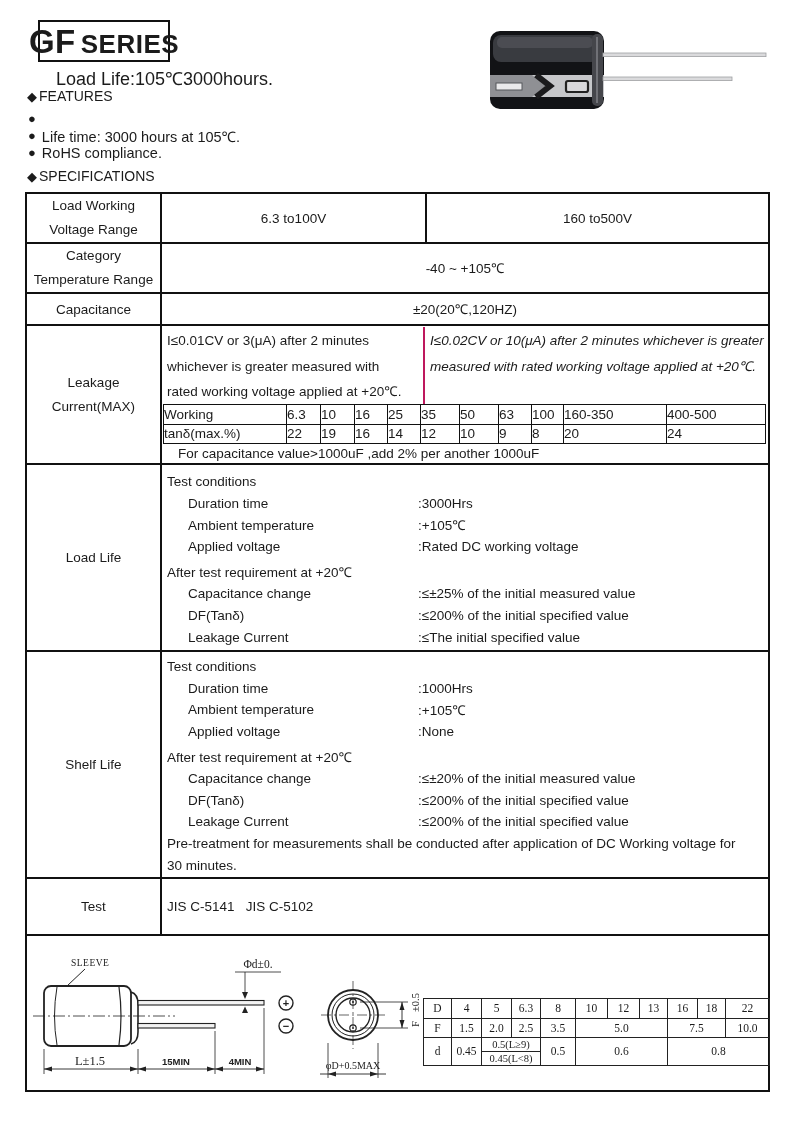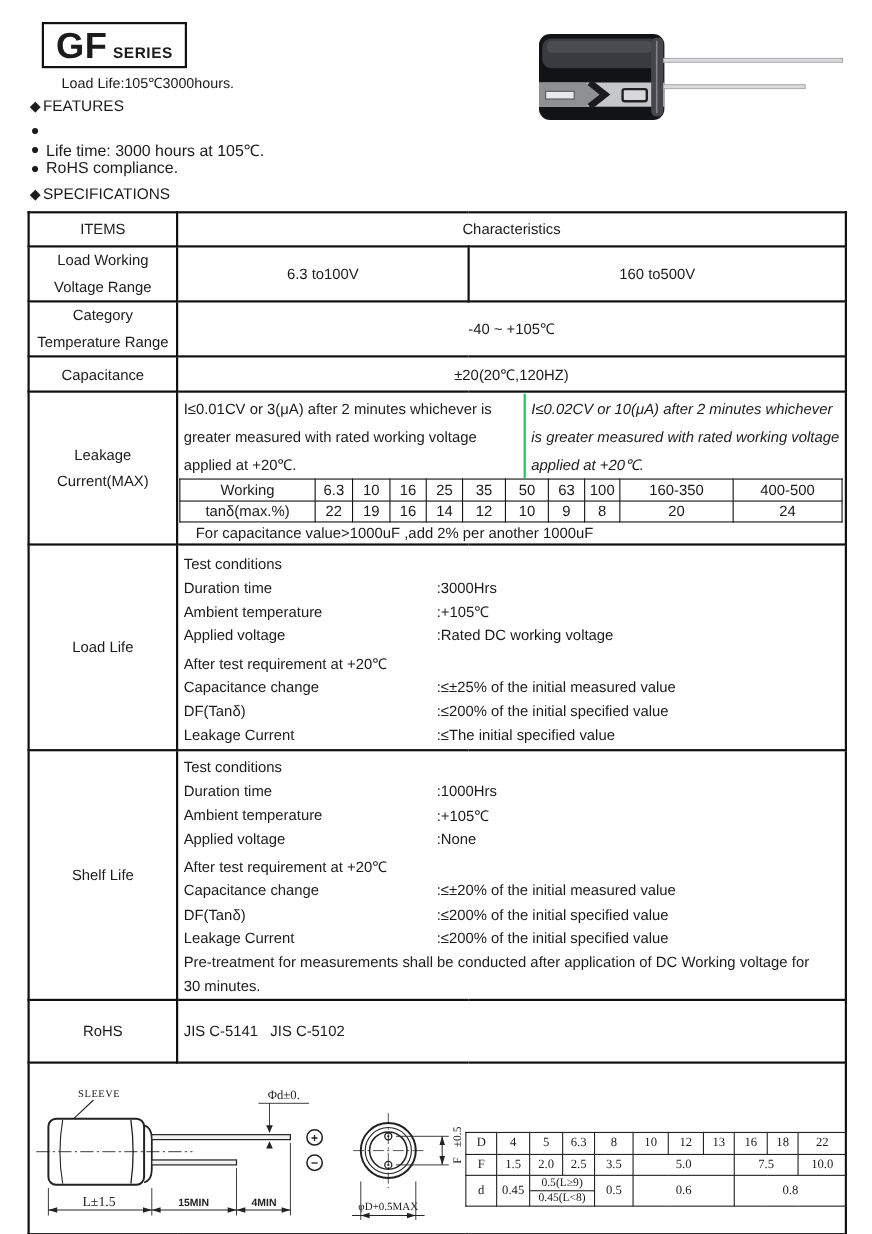--- a/index.html
+++ b/index.html
@@ -4,22 +4,22 @@
 <style>
   html,body{margin:0;padding:0;background:#888;}
   .page{position:relative;width:793px;height:1122px;background:#ffffff;margin:0 auto;
         font-family:"Liberation Sans",sans-serif;color:#1b1b1b;overflow:hidden;}
 
   
   .series-box{position:absolute;left:38px;top:20px;width:132px;height:42px;
               border:2.5px solid #111;display:flex;align-items:baseline;justify-content:center;gap:5px;
               padding-top:2px;box-sizing:border-box;}
   .series-box .gf{font-size:33px;font-weight:800;letter-spacing:.5px;line-height:36px;}
-  .series-box .suffix{font-size:14px;font-weight:700;letter-spacing:.5px;}
-  .subtitle{position:absolute;left:56px;top:66px;font-size:13px;}
+  .series-box .suffix{font-size:26px;font-weight:700;letter-spacing:.5px;}
+  .subtitle{position:absolute;left:56px;top:66px;font-size:18px;}
   .sec-head{position:absolute;left:27px;font-size:14px;font-weight:500;display:flex;align-items:center;gap:2px;}
   .sec-head .diamond{font-size:13px;}
   .feat-head{top:88px;}
   .spec-head{top:168px;}
   .features{position:absolute;left:28px;top:110px;margin:0;padding:0;list-style:none;}
   .features li{display:flex;align-items:center;gap:6px;font-size:14.5px;height:17px;}
   .features .dot{font-size:13px;}
 
   
   .cap-photo{position:absolute;left:488px;top:28px;}
@@ -36,30 +36,30 @@
   tr.r-leak td{height:137px;}
   tr.r-load td{height:185px;}
   tr.r-shelf td{height:220px;}
   tr.r-other td{height:55px;}
   tr.r-draw td{height:154px;}
   td.leak-label{vertical-align:top;padding-top:13px;}
   td.top{vertical-align:top;}
 
   
   .leak-texts{display:flex;height:77px;line-height:25.5px;}
-  .leak-left{width:316px;box-sizing:border-box;border-right:2px solid #22c55e;padding:1px 10px 0 5px;}
+  .leak-left{width:263px;box-sizing:border-box;border-right:2px solid #be185d;padding:1px 10px 0 5px;}
   .leak-right{flex:1;padding:1px 4px 0 5px;font-style:italic;}
   table.tan{border-collapse:collapse;table-layout:fixed;width:602px;margin-left:1px;}
-  table.tan td{border:1.5px solid #111;height:18.5px;text-align:center;font-size:13.5px;padding:0;margin-top:13px;}
+  table.tan td{border:1.5px solid #111;height:18.5px;font-size:13.5px;padding:0;margin-top:13px;}
   .leak-note{padding:1px 0 0 16px;line-height:17px;}
 
   
   .life{padding:4px 0 0 5px;}
   .life .line{display:flex;height:21.6px;align-items:center;}
-  .life .ln{width:230px;}
+  .life .ln{width:230px;margin-left:21px;}
   .life .after{margin-top:4px;}
   .life .note-line{height:22px;display:flex;align-items:center;}
 
   .other-val{padding-left:5px;white-space:pre;}
 
   
   td.draw-cell{position:relative;vertical-align:top;}
   .draw-svg{position:absolute;left:0;top:0;}
   table.dims{position:absolute;left:396px;top:62px;width:346px;border-collapse:collapse;table-layout:fixed;
              font-family:"Liberation Serif","DejaVu Serif",serif;}
@@ -117,24 +117,20 @@
     <span>SPECIFICATIONS</span>
   </div>
 
   <table class="spec">
     <colgroup>
         <col style="width:135px">
         <col style="width:265px">
         <col style="width:343px">
       </colgroup>
     <tbody>
-        <tr>
-      <td class="c head-items">ITEMS</td>
-      <td class="c" colspan="2">Characteristics</td>
-    </tr>
     <tr class="r-volt">
       <td>
         <div class="lbl">Load Working</div>
         <div class="lbl">Voltage Range</div>
       </td>
       <td class="c">6.3 to100V</td>
       <td class="c">160 to500V</td>
     </tr>
     <tr class="r-temp">
       <td>
@@ -265,21 +261,21 @@
           <div class="line">
                 <span class="ln">Leakage Current</span>
                 <span class="lv">:≤200% of the initial specified value</span>
               </div>
           <div class="note-line">Pre-treatment for measurements shall be conducted after application of DC Working voltage for</div>
           <div class="note-line">30 minutes.</div>
         </div>
       </td>
     </tr>
     <tr class="r-other">
-      <td class="c">RoHS</td>
+      <td class="c">Test</td>
       <td colspan="2">
         <div class="other-val">JIS C-5141   JIS C-5102</div>
       </td>
     </tr>
     <tr class="r-draw">
       <td colspan="3" class="draw-cell">
 
         <svg class="draw-svg" width="400" height="152" viewBox="0 0 400 152" font-family="Liberation Serif, DejaVu Serif, serif" fill="#222" stroke="#222">
 
           <text x="44" y="30" font-size="9.5" stroke="none" letter-spacing="0.5">SLEEVE</text>

